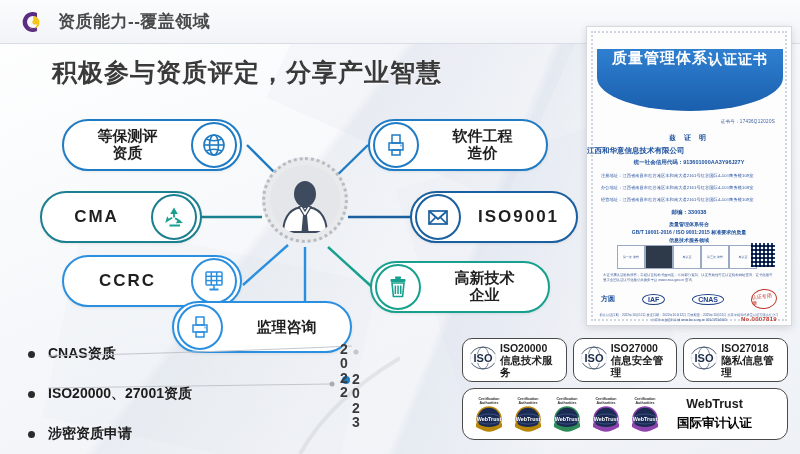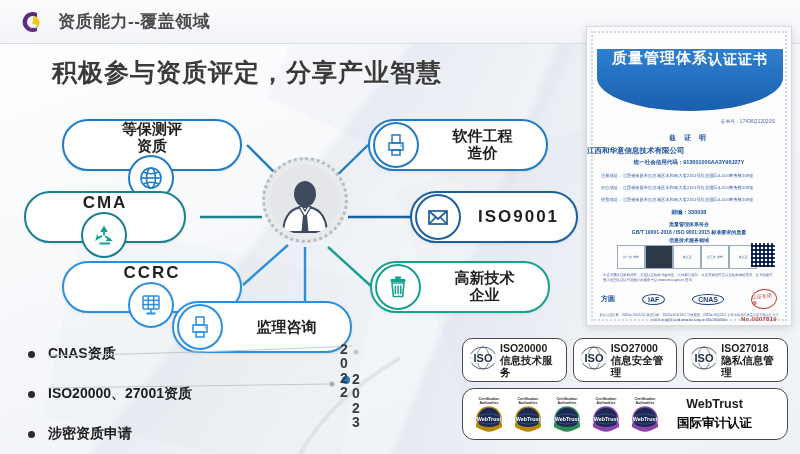--- a/index.html
+++ b/index.html
@@ -92,21 +92,21 @@
   .node .ico {
     flex: 0 0 46px;
     width: 46px; height: 46px;
     border-radius: 50%;
     background: #fff;
     display: flex; align-items: center; justify-content: center;
   }
   .node.icon-right .ico { margin-right: 3px; }
   .node.icon-left  .ico { margin-left: 3px; }
   .node.icon-left  { }
-  .node.icon-right { flex-direction: column; }
+  .node.icon-right { flex-direction: row; }
 
   .b-blue   { border: 2px solid #1f7bc4; }
   .b-blue   .ico { border: 2px solid #1f7bc4; }
   .b-teal   { border: 2px solid #1a7f8e; }
   .b-teal   .ico { border: 2px solid #1a7f8e; }
   .b-teal2  { border: 2px solid #17a08e; }
   .b-teal2  .ico { border: 2px solid #17a08e; }
   .b-lblue  { border: 2px solid #2b8fe0; }
   .b-lblue  .ico { border: 2px solid #2b8fe0; }
 
@@ -323,33 +323,33 @@
         <svg width="26" height="26" viewBox="0 0 26 26" fill="none" stroke="#1f7bc4" stroke-width="1.6">
           <circle cx="13" cy="13" r="10"></circle>
           <ellipse cx="13" cy="13" rx="4.5" ry="10"></ellipse>
           <line x1="3" y1="13" x2="23" y2="13"></line>
           <path d="M5 7 Q13 10.5 21 7"></path>
           <path d="M5 19 Q13 15.5 21 19"></path>
         </svg>
       </div>
     </div>
 
-    <div class="node b-teal icon-right" style="left:24px; top:96px; width:162px;align-items:center;">
+    <div class="node b-teal icon-right" style="left:40px; top:96px; width:162px;align-items:center;">
       <div class="label latin">CMA</div>
       <div class="ico">
         <svg width="26" height="26" viewBox="0 0 26 26" fill="#17a08e">
           <path d="M13 3.5 L16.8 10 L13.9 10 L13.9 13.4 L12.1 13.4 L12.1 10 L9.2 10 Z"></path>
           <path d="M4.2 19 L6.2 12.3 L7.8 14.7 L10.6 13 L11.6 14.6 L7.4 17.1 Z"></path>
           <path d="M21.8 19 L14.8 19.2 L16.4 16.8 L13.6 15.1 L14.6 13.5 L18.9 16 Z"></path>
           <path d="M8.5 20.5 L19 20.5 L19 22.5 L8.5 22.5 Z"></path>
         </svg>
       </div>
     </div>
 
-    <div class="node b-lblue icon-right" style="left:62px; top:166px; width:180px;">
+    <div class="node b-lblue icon-right" style="left:62px; top:160px; width:180px;">
       <div class="label latin">CCRC</div>
       <div class="ico">
         <svg width="26" height="26" viewBox="0 0 26 26" fill="none" stroke="#2b8fe0" stroke-width="1.5">
           <rect x="5" y="4" width="16" height="13" rx="1"></rect>
           <line x1="5" y1="8.3" x2="21" y2="8.3"></line>
           <line x1="5" y1="12.6" x2="21" y2="12.6"></line>
           <line x1="10.3" y1="4" x2="10.3" y2="17"></line>
           <line x1="15.7" y1="4" x2="15.7" y2="17"></line>
           <line x1="13" y1="17" x2="13" y2="21"></line>
           <line x1="8.5" y1="21.5" x2="17.5" y2="21.5" stroke-width="2"></line>

